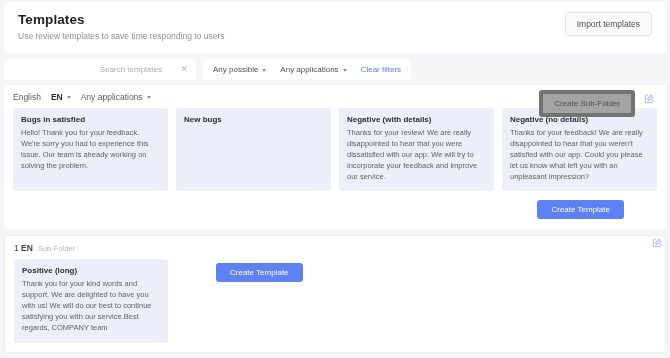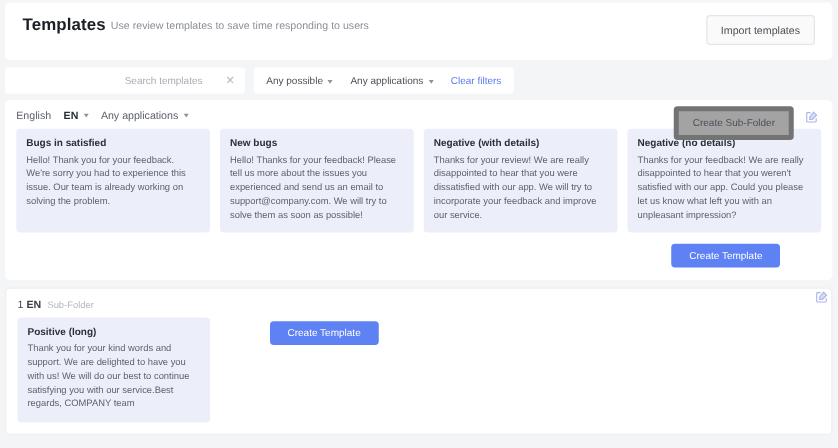--- a/index.html
+++ b/index.html
@@ -24,21 +24,21 @@
   
   .header-card {
     background: #ffffff;
     border-radius: 4px;
     padding: 10px 14px 12px 14px;
     display: flex;
     align-items: flex-start;
     justify-content: space-between;
     flex: 0 0 auto;
   }
-  .header-text { display: flex; gap: 4px; align-items: center; }
+  .header-text { display: flex; flex-direction: column; gap: 4px; }
   .page-title {
     font-size: 13.5px;
     font-weight: bold;
     color: #1c1f26;
     letter-spacing: 0.1px;
   }
   .page-subtitle {
     font-size: 8.5px;
     color: #8a8f98;
   }
@@ -306,21 +306,20 @@
       </span>
     </div>
 
     <div class="tpl-grid">
       <div class="tpl-card">
         <div class="tpl-title">Bugs in satisfied</div>
         <div class="tpl-body">Hello! Thank you for your feedback. We're sorry you had to experience this issue. Our team is already working on solving the problem.</div>
       </div>
       <div class="tpl-card">
         <div class="tpl-title">New bugs</div>
-        <div class="tpl-body">Hello! Thanks for your feedback! Please tell us more about the issues you experienced and send us an email to support@company.com. We will try to solve them as soon as possible!</div>
       </div>
       <div class="tpl-card">
         <div class="tpl-title">Negative (with details)</div>
         <div class="tpl-body">Thanks for your review! We are really disappointed to hear that you were dissatisfied with our app. We will try to incorporate your feedback and improve our service.</div>
       </div>
       <div class="tpl-card">
         <div class="tpl-title">Negative (no details)</div>
         <div class="tpl-body">Thanks for your feedback! We are really disappointed to hear that you weren't satisfied with our app. Could you please let us know what left you with an unpleasant impression?</div>
       </div>
     </div>

